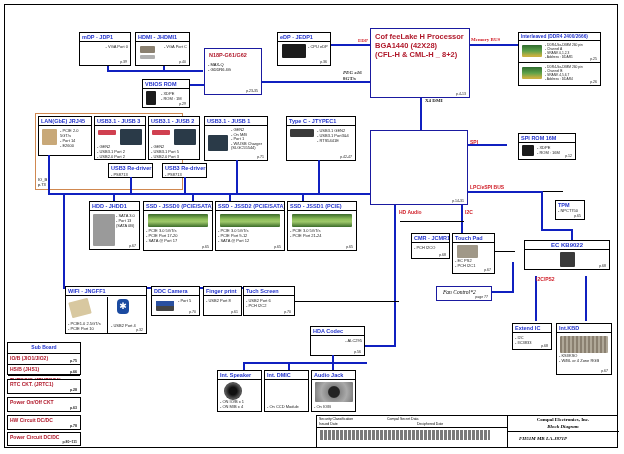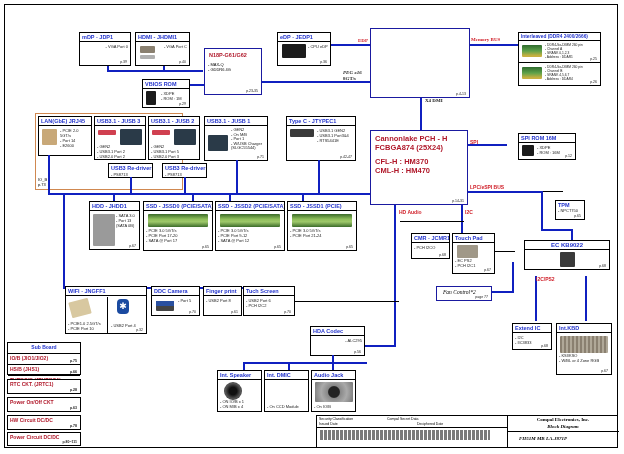--- a/index.html
+++ b/index.html
@@ -69,31 +69,29 @@
 <span class="lblk" style="left:343px;top:70px;font-style:italic;">PEG x16</span>
 <span class="lblk" style="left:343px;top:76px;">8GT/s</span>
 <span class="lblk" style="left:425px;top:98px;">X4 DMI</span>
 <span class="lbl" style="left:470px;top:139px;">SPI</span>
 <span class="lbl" style="left:470px;top:184px;">LPC/eSPI BUS</span>
 <span class="lbl" style="left:399px;top:209px;">HD Audio</span>
 <span class="lbl" style="left:465px;top:209px;">I2C</span>
 <span class="lbl" style="left:536px;top:276px;">I2C/PS2</span>
 
 <div class="big" style="left:370px;top:28px;width:100px;height:70px;">
+  <div class="t">
+    <div>Cof feeLake  H Processor</div>
+    <div>BGA1440 (42X28)</div>
+    <div>(CFL-H &amp; CML-H _ 8+2)</div>
+  </div>
   <span class="pg">p.4-13</span>
 </div>
 
 <div class="big" style="left:370px;top:130px;width:98px;height:75px;">
-  <div class="t">
-    <div>Cannonlake PCH - H</div>
-    <div>FCBGA874 (25X24)</div>
-    <div style="height:5px"></div>
-    <div>CFL-H : HM370</div>
-    <div>CML-H : HM470</div>
-  </div>
   <span class="pg">p.14-31</span>
 </div>
 
 <div class="big" style="left:204px;top:48px;width:58px;height:47px;">
   <div class="t" style="font-size:5.5px;line-height:7px;">N18P-G61/G62</div>
   <div style="font-size:4px;padding:0 3px;line-height:5px;">
     <div>- MAX-Q</div>
     <div>- GDDR6 4G</div>
   </div>
   <span class="pg">p.23-35</span>

